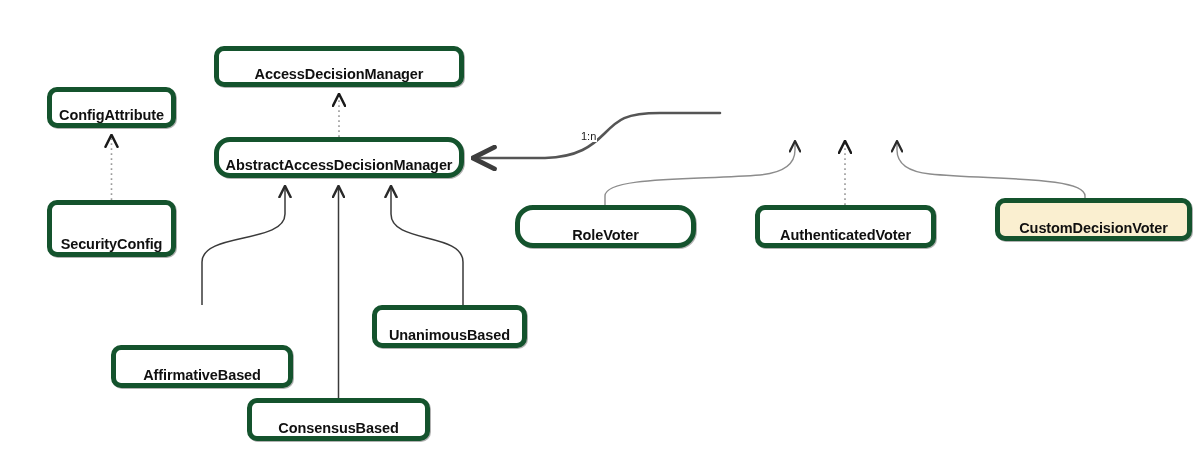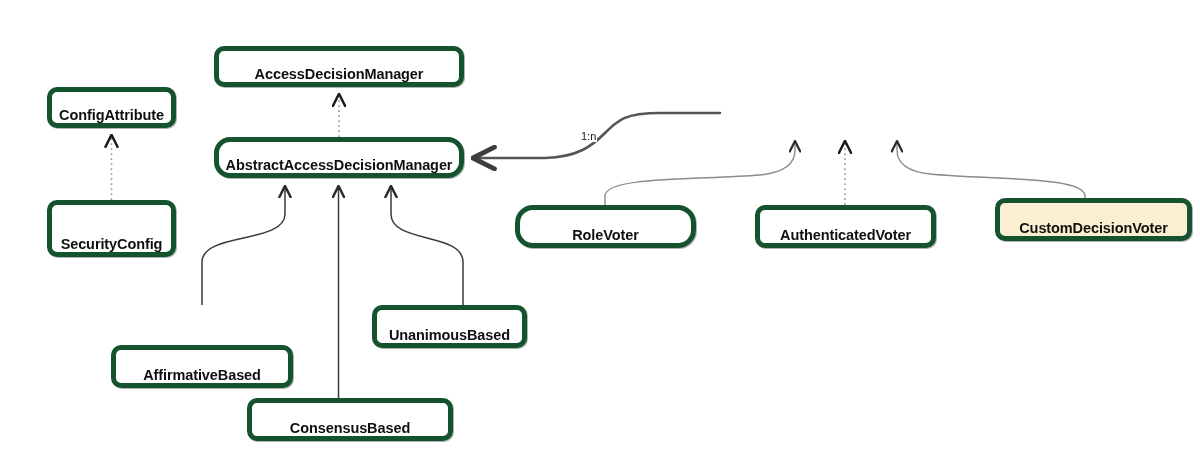--- a/index.html
+++ b/index.html
@@ -112,21 +112,21 @@
   </div>
 
   <div class="node" style="left:111px; top:305px; width:182px; height:43px;margin-top:40px;">
     <span class="node-label">AffirmativeBased</span>
   </div>
 
   <div class="node" style="left:372px; top:305px; width:155px; height:43px;">
     <span class="node-label">UnanimousBased</span>
   </div>
 
-  <div class="node" style="left:247px; top:398px; width:206px; height:43px;">
+  <div class="node" style="left:247px; top:398px; width:183px; height:43px;">
     <span class="node-label">ConsensusBased</span>
   </div>
 
 
   <div class="node" style="left:515px; top:205px; width:181px; height:43px;border-radius:18px;">
     <span class="node-label">RoleVoter</span>
   </div>
 
   <div class="node" style="left:755px; top:205px; width:181px; height:43px;">
     <span class="node-label">AuthenticatedVoter</span>

